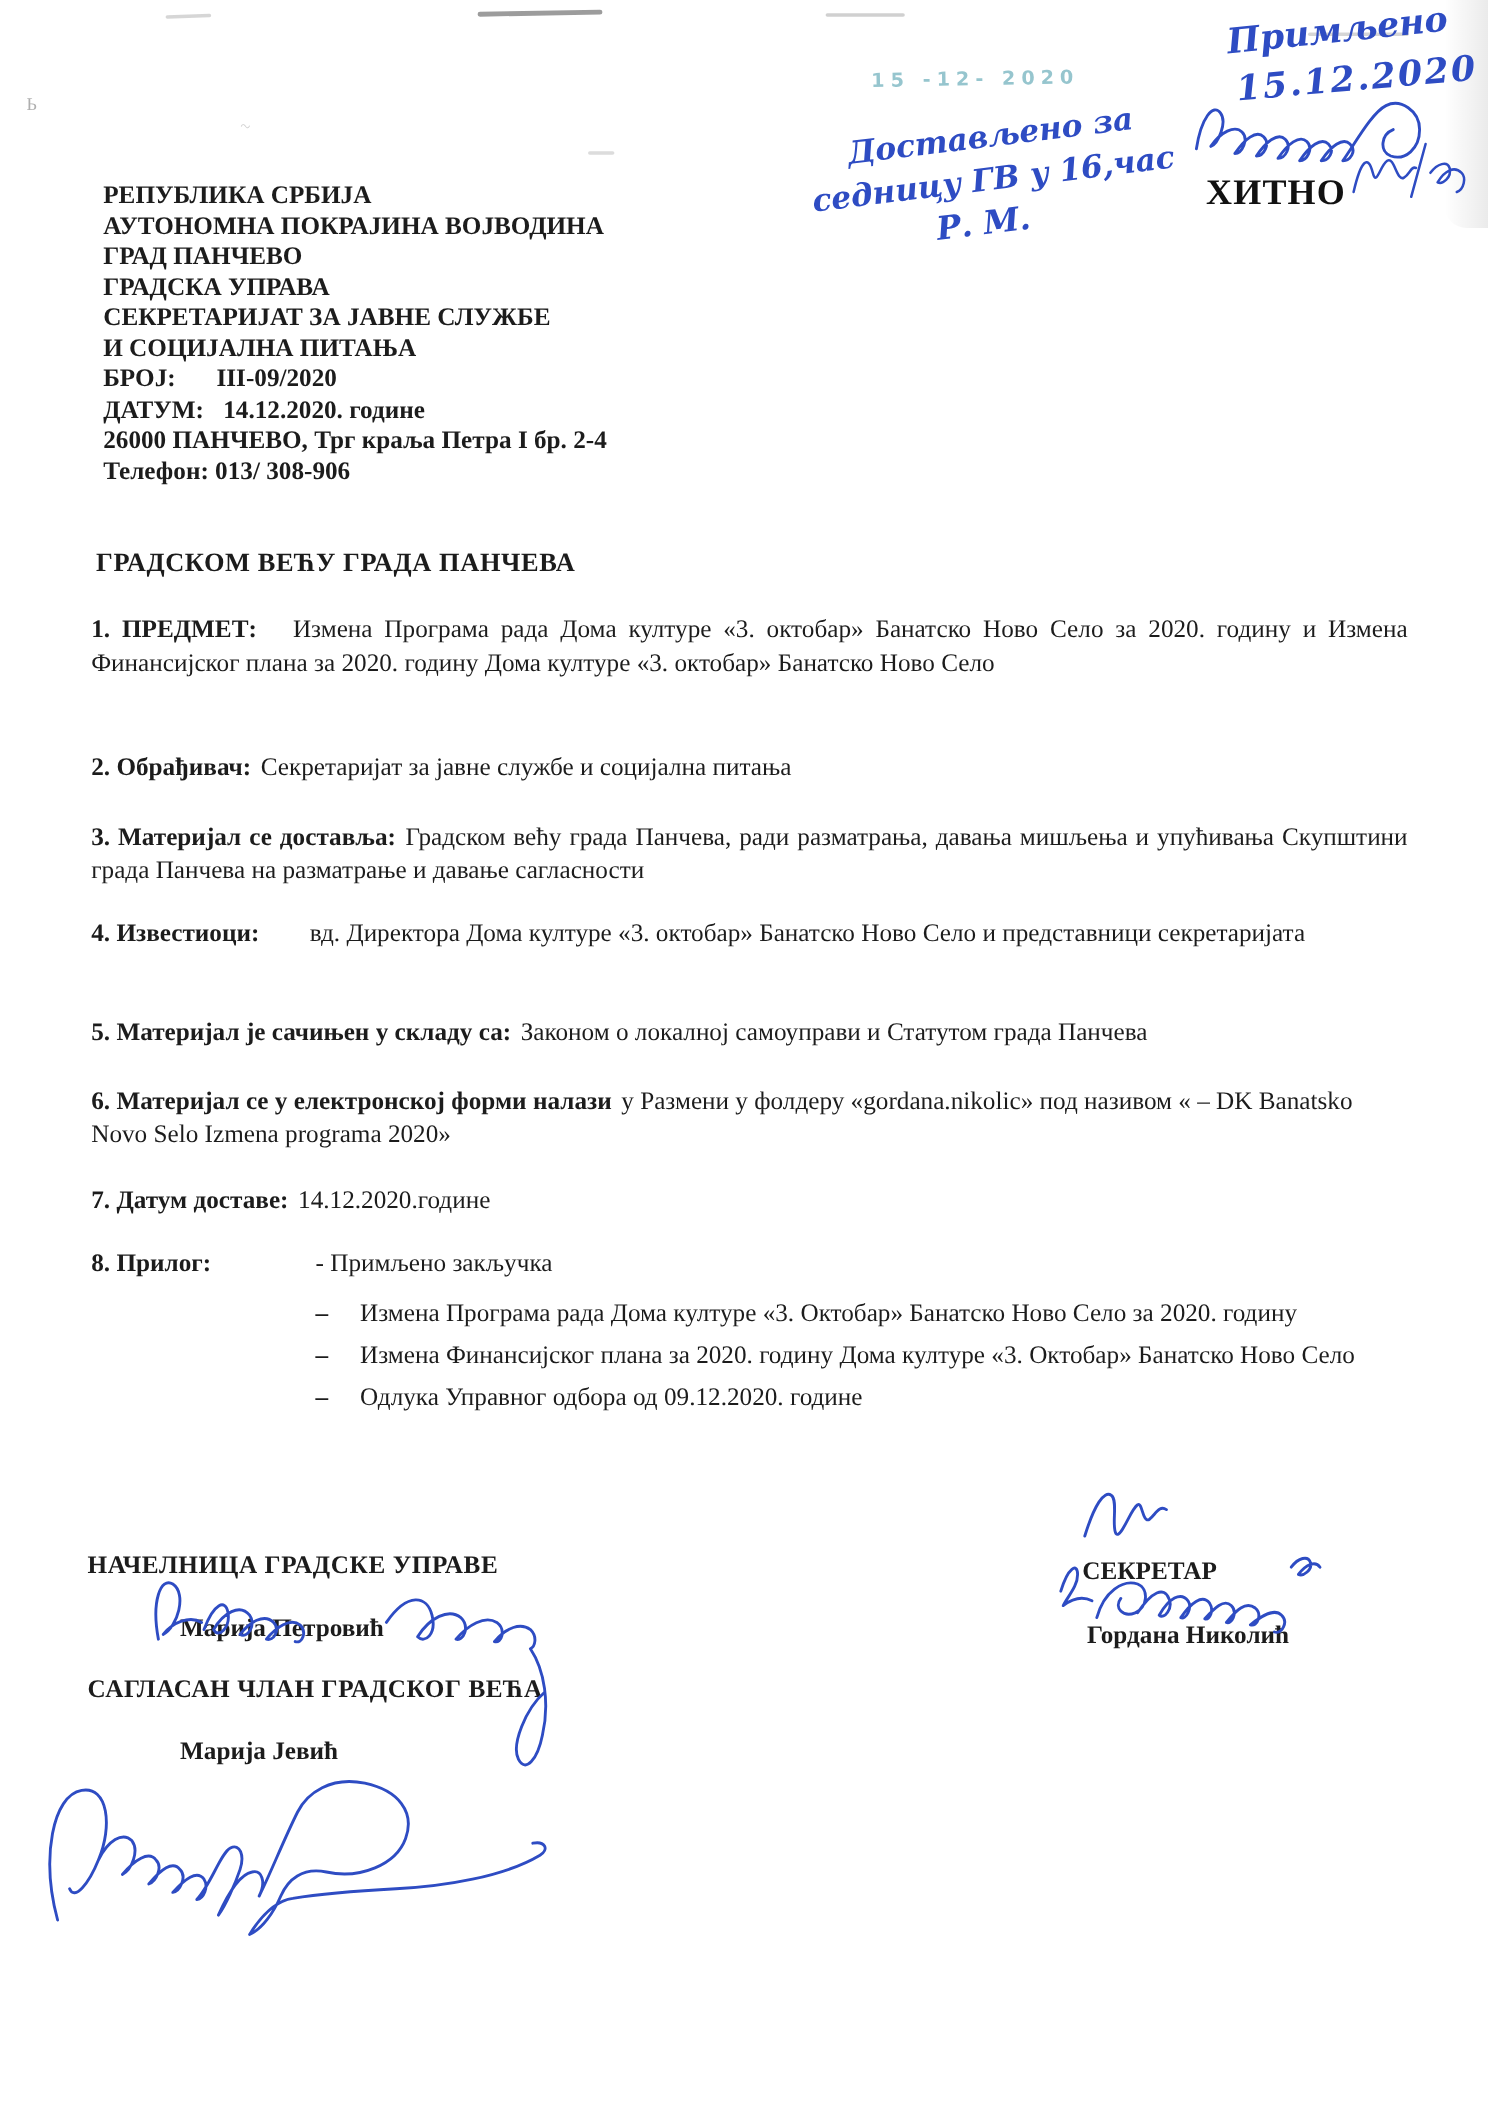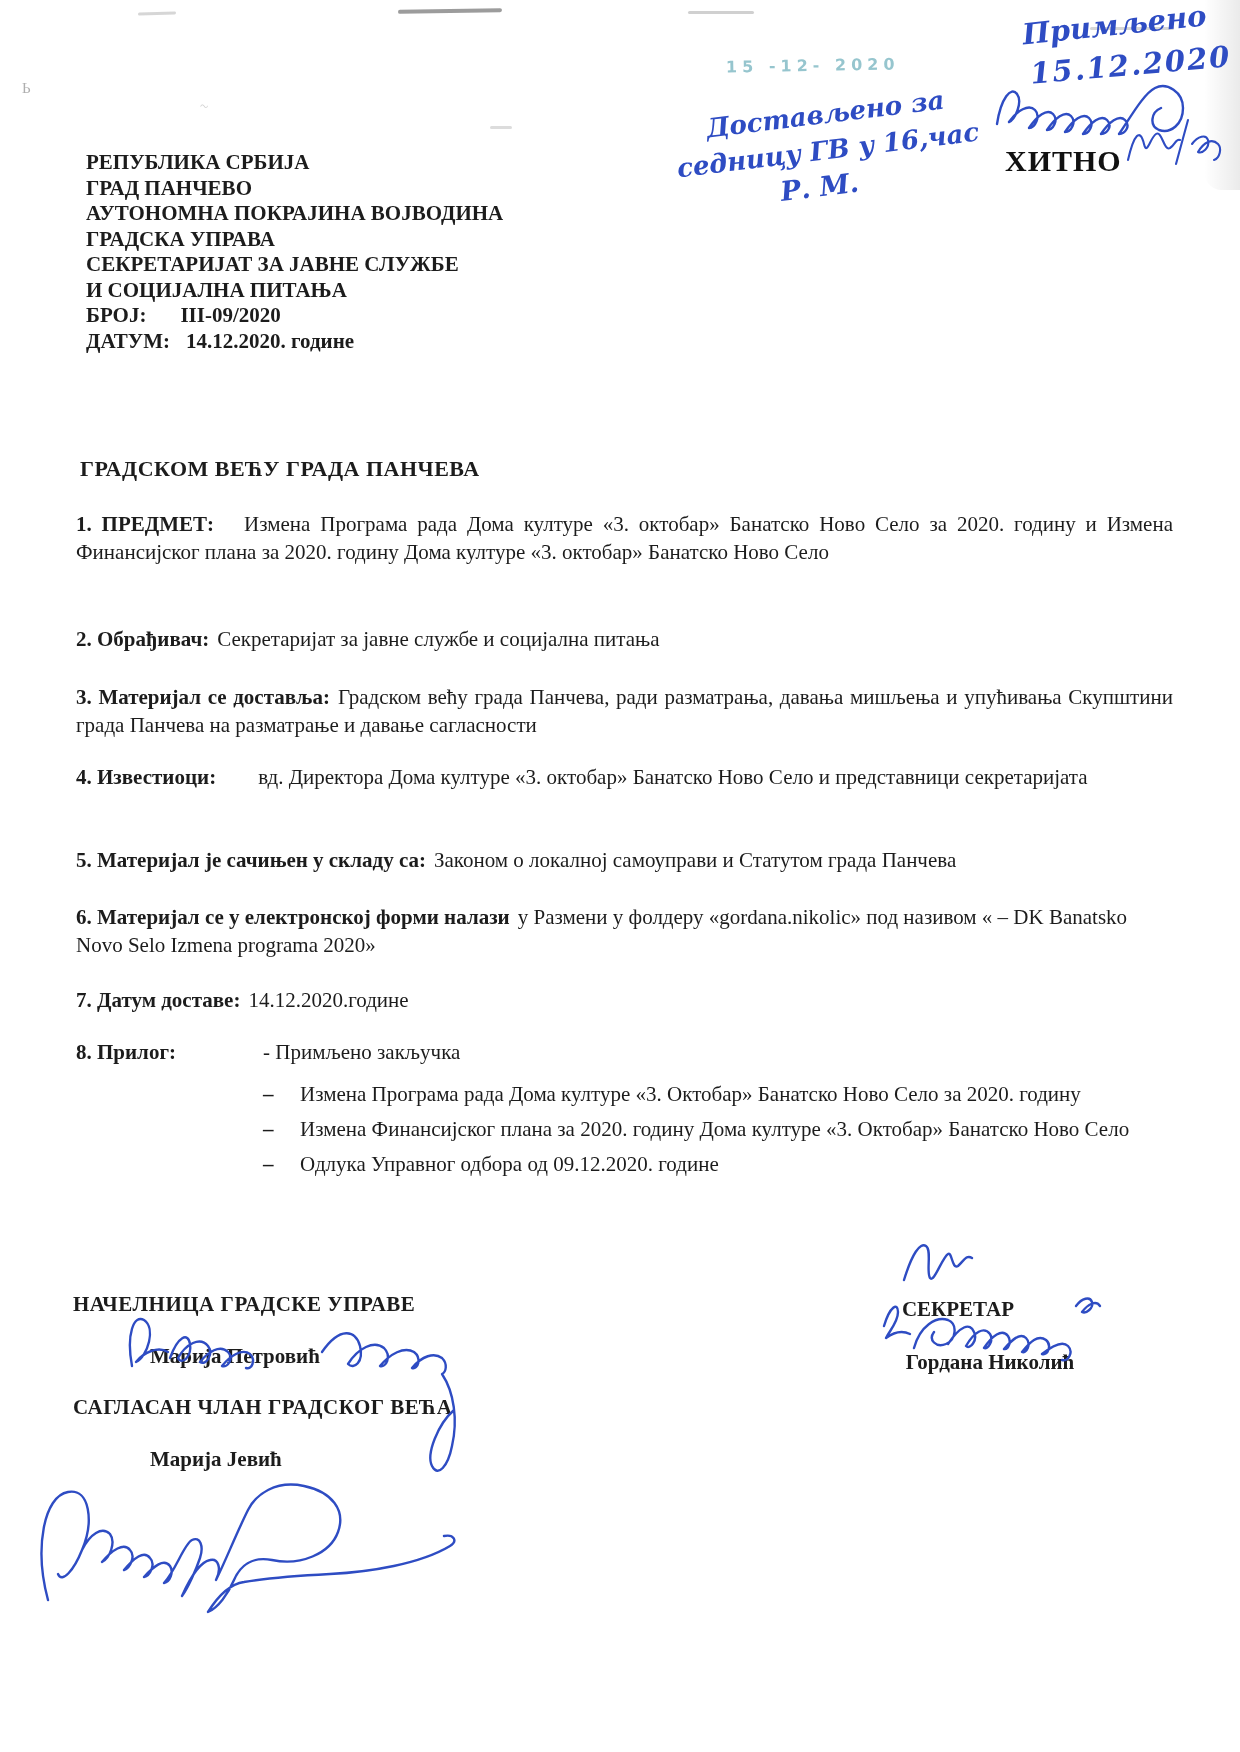--- a/index.html
+++ b/index.html
@@ -125,31 +125,33 @@
   <div class="hw hw-note">
     <div class="n1">Достављено за</div>
     <div class="n2">седницу ГВ у 16,час</div>
     <div class="n3">Р. М.</div>
   </div>
 
   <div class="urgent">ХИТНО</div>
 
   <div class="doc-header">
     <div>РЕПУБЛИКА СРБИЈА</div>
+    <div>АУТОНОМНА ПОКРАЈИНА ВОЈВОДИНА</div>
     <div>ГРАД ПАНЧЕВО</div>
-    <div>АУТОНОМНА ПОКРАЈИНА ВОЈВОДИНА</div>
     <div>ГРАДСКА  УПРАВА</div>
     <div>СЕКРЕТАРИЈАТ ЗА ЈАВНЕ СЛУЖБЕ</div>
     <div>И СОЦИЈАЛНА ПИТАЊА</div>
     <div>
       <span>БРОЈ:</span><span class="gap-num"></span><span>III-09/2020</span>
     </div>
     <div>
       <span>ДАТУМ:</span><span class="gap-date"></span><span>14.12.2020. године</span>
     </div>
+    <div>26000 ПАНЧЕВО, Трг краља Петра I бр. 2-4</div>
+    <div>Телефон: 013/ 308-906</div>
   </div>
 
   <div class="addressee">ГРАДСКОМ ВЕЋУ ГРАДА ПАНЧЕВА</div>
 
   <div class="content">
     <div class="item i1 just">
       <span class="lbl">1. ПРЕДМЕТ:</span><span class="gap-m"></span><span>Измена Програма рада Дома културе «3. октобар» Банатско Ново Село за 2020. годину  и Измена Финансијског плана  за 2020. годину Дома културе  «3. октобар» Банатско Ново Село</span>
     </div>
     <div class="item i2">
       <span class="lbl">2. Обрађивач:</span><span class="gap-xs"></span><span>Секретаријат за јавне службе и социјална питања</span>

